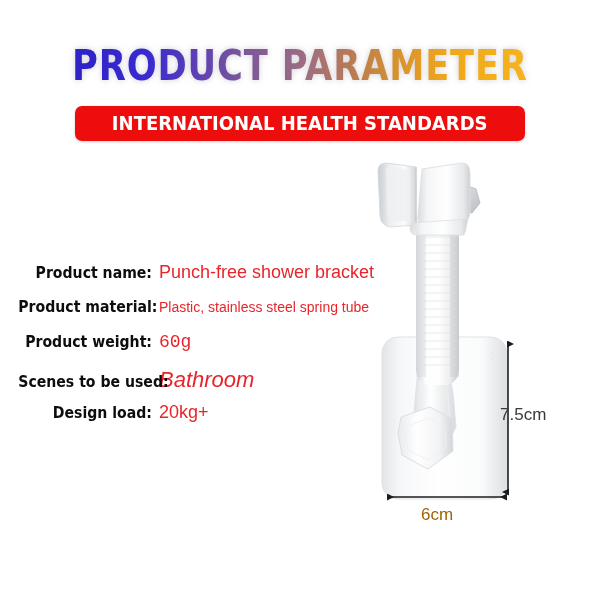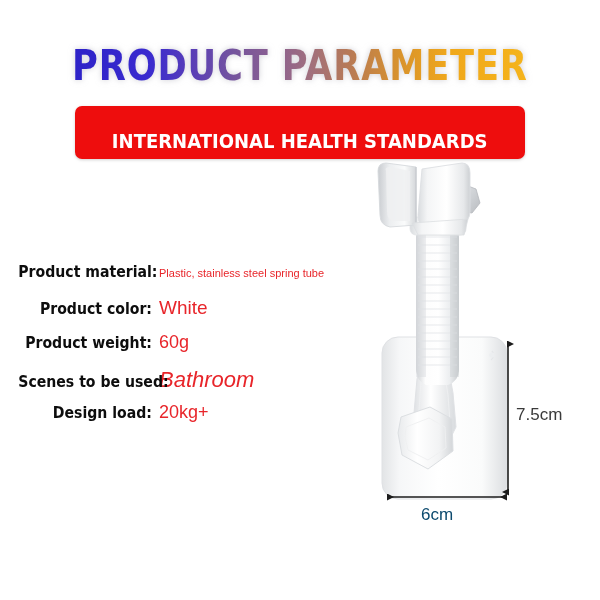--- a/index.html
+++ b/index.html
@@ -64,21 +64,21 @@
     position: absolute;
     top: 106px;
     left: 0;
     width: 600px;
     text-align: center;
   }
   .banner {
     display: inline-block;
     background: #ee0d0d;
     border-radius: 7px;
-    padding: 24px 16px 7px 16px;
+    padding: 6px 16px 7px 16px;
     box-shadow: 0 1px 3px rgba(120,120,120,0.35);
   }
   .banner-text {
     display: block;
     font-family: "DejaVu Sans", sans-serif;
     font-weight: bold;
     font-size: 20px;
     line-height: 22px;
     color: #ffffff;
     letter-spacing: 0px;
@@ -110,53 +110,53 @@
     transform: scaleX(0.88);
     transform-origin: right center;
   }
   .spec-value {
     padding-left: 7px;
     color: #e8252a;
     font-family: "Liberation Sans", sans-serif;
     white-space: nowrap;
   }
   .v-name     { font-size: 18px; }
-  .v-material { font-size: 11px; }
+  .v-material { font-size: 14px; }
   .v-color    { font-size: 19px; }
-  .v-weight   { font-size: 18px; }
+  .v-weight   { font-size: 18px; font-family: Liberation Mono, monospace; }
   .v-scenes   { font-size: 22px; font-style: italic; }
   .v-load     { font-size: 18px; text-align: right; }
 
   
   .product {
     position: absolute;
     left: 360px;
     top: 155px;
     width: 175px;
     height: 350px;
   }
   .product svg { display: block; }
 
   
   .dim-v-label {
     position: absolute;
-    left: 516px;
+    left: 500px;
     top: 405px;
     font-family: "Liberation Sans", sans-serif;
     font-size: 17px;
     color: #3a3a3a;
     white-space: nowrap;
   }
   .dim-h-label {
     position: absolute;
     left: 421px;
     top: 505px;
     font-family: "Liberation Sans", sans-serif;
     font-size: 17px;
-    color: #0c4a6e;
+    color: #a16207;
     white-space: nowrap;
   }
   .dims-svg {
     position: absolute;
     left: 0;
     top: 0;
     width: 600px;
     height: 600px;
     pointer-events: none;
   }
@@ -171,30 +171,30 @@
   </div>
 
   <div class="banner-wrap">
     <div class="banner">
       <span class="banner-text">INTERNATIONAL HEALTH STANDARDS</span>
     </div>
   </div>
 
   <div class="specs">
 
+    <div class="spec-row">
+      <div class="spec-label">Product name:</div>
+      <div class="spec-value v-name">Punch-free shower bracket</div>
+    </div>
 
     <div class="spec-row">
       <div class="spec-label">Product material:</div>
       <div class="spec-value v-material">Plastic, stainless steel spring tube</div>
     </div>
 
-    <div class="spec-row">
-      <div class="spec-label">Product color:</div>
-      <div class="spec-value v-color">White</div>
-    </div>
 
     <div class="spec-row">
       <div class="spec-label">Product weight:</div>
       <div class="spec-value v-weight">60g</div>
     </div>
 
     <div class="spec-row">
       <div class="spec-label">Scenes to be used:</div>
       <div class="spec-value v-scenes">Bathroom</div>
     </div>

